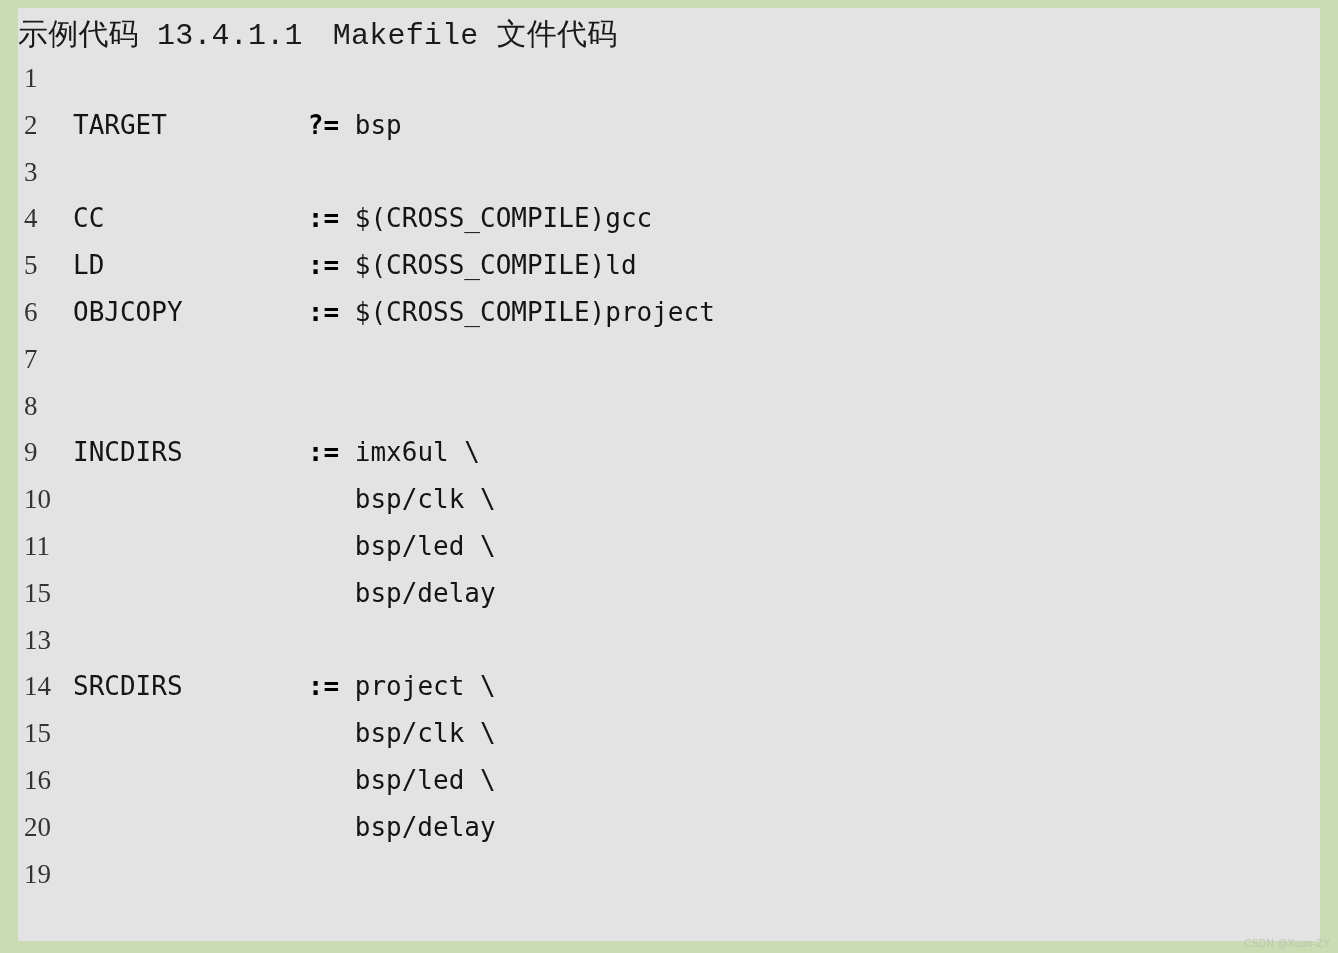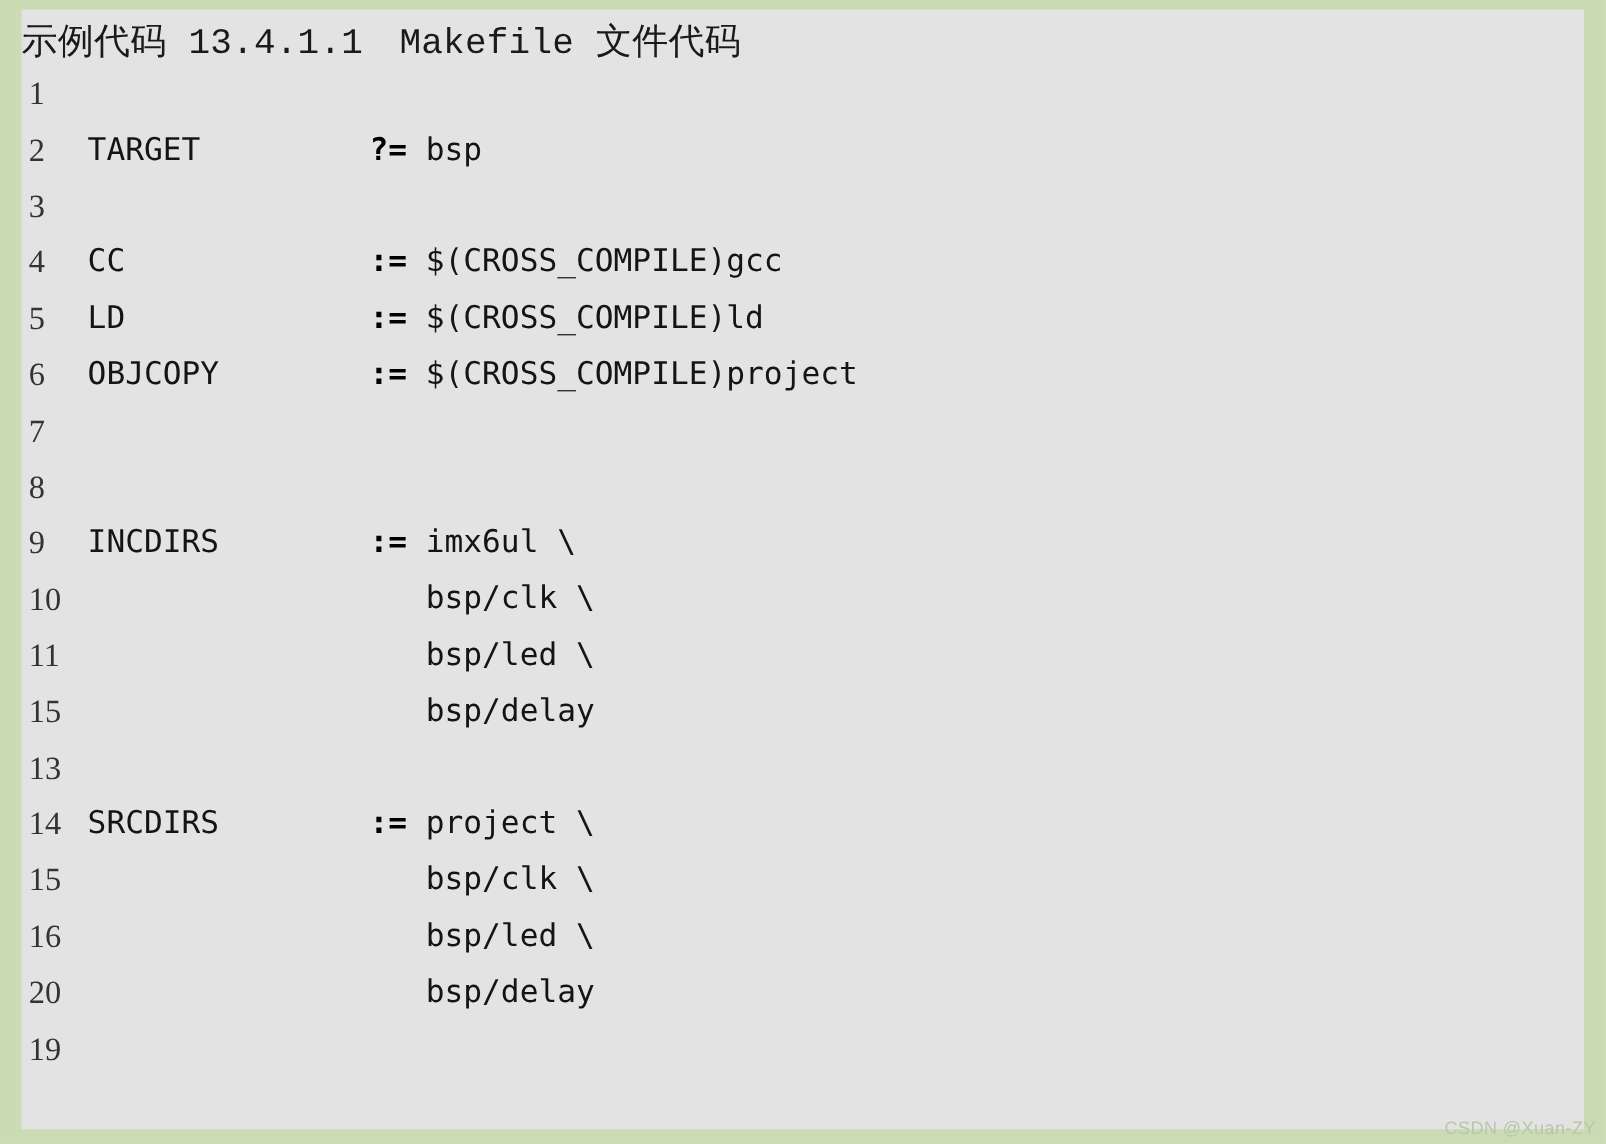--- a/index.html
+++ b/index.html
@@ -83,21 +83,21 @@
   .op {
     font-weight: bold;
     color: #000000;
   }
 
   #watermark {
     position: absolute;
     right: 8px;
     bottom: 4px;
     font-family: "Liberation Sans", "DejaVu Sans", sans-serif;
-    font-size: 15px;
+    font-size: 10px;
     color: #b9c6ac;
     letter-spacing: 0.4px;
     white-space: pre;
   }
 </style>
 </head>
 <body>
 
 <div id="figure-frame">
   <div id="code-panel">

